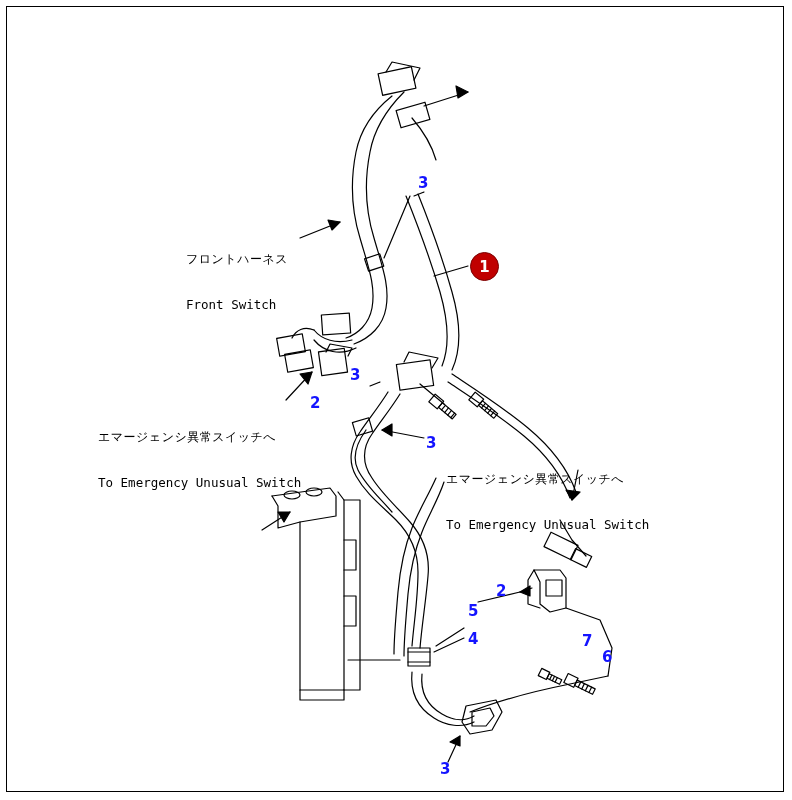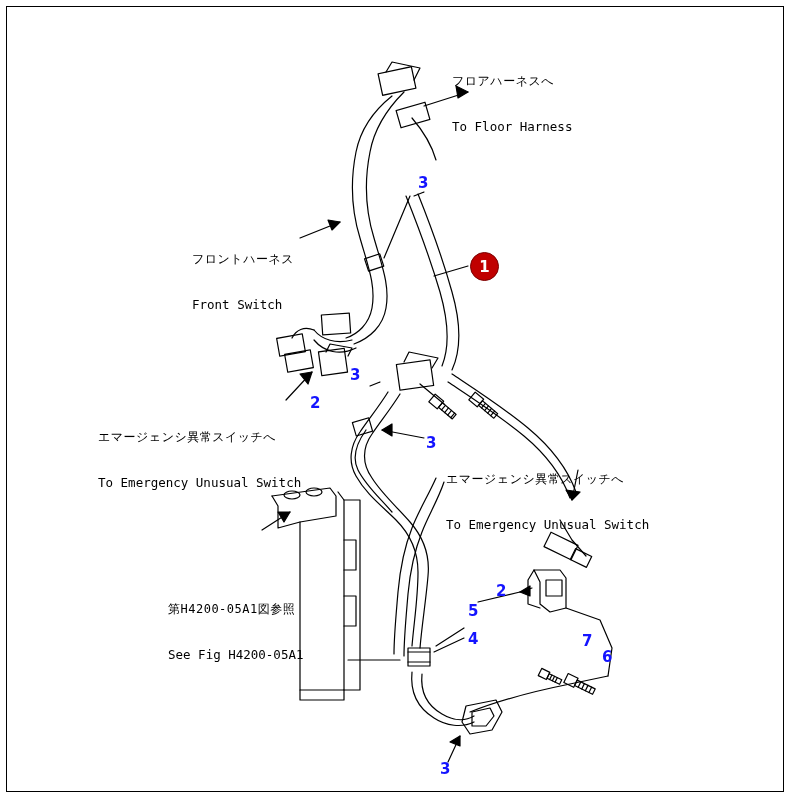--- a/index.html
+++ b/index.html
@@ -195,44 +195,36 @@
 
       <path d="M414 196 L 424 192"></path>
       <path d="M370 386 L 380 382"></path>
       <path d="M348 660 L 400 660" stroke-dasharray="0"></path>
       <path d="M478 602 L 520 592"></path>
       <path d="M300 238 L 340 222"></path>
       <path d="M340 222 L 328 220 L 332 230 Z" fill="#000000"></path>
     </g>
   </svg>
 
-  <div class="lbl" style="left:452px; top:44px;">
-    <span class="jp">フロアハーネスへ</span>
-    <span class="en">To Floor Harness</span>
-  </div>
-
-  <div class="lbl" style="left:192px; top:222px;">
+
+  <div class="lbl" style="left:186px; top:222px;">
     <span class="jp">フロントハーネス</span>
     <span class="en">Front Switch</span>
   </div>
 
   <div class="lbl" style="left:98px; top:400px;">
     <span class="jp">エマージェンシ異常スイッチへ</span>
     <span class="en">To Emergency Unusual Switch</span>
   </div>
 
   <div class="lbl" style="left:446px; top:442px;">
     <span class="jp">エマージェンシ異常スイッチへ</span>
     <span class="en">To Emergency Unusual Switch</span>
   </div>
 
-  <div class="lbl" style="left:168px; top:572px;">
-    <span class="jp">第H4200-05A1図参照</span>
-    <span class="en">See Fig H4200-05A1</span>
-  </div>
 
   <div class="callout" style="left:470px; top:252px;">1</div>
 
   <div class="num" style="left:418px; top:176px;">3</div>
   <div class="num" style="left:350px; top:368px;">3</div>
   <div class="num" style="left:310px; top:396px;">2</div>
   <div class="num" style="left:426px; top:436px;">3</div>
   <div class="num" style="left:468px; top:604px;">5</div>
   <div class="num" style="left:468px; top:632px;">4</div>
   <div class="num" style="left:496px; top:584px;">2</div>

